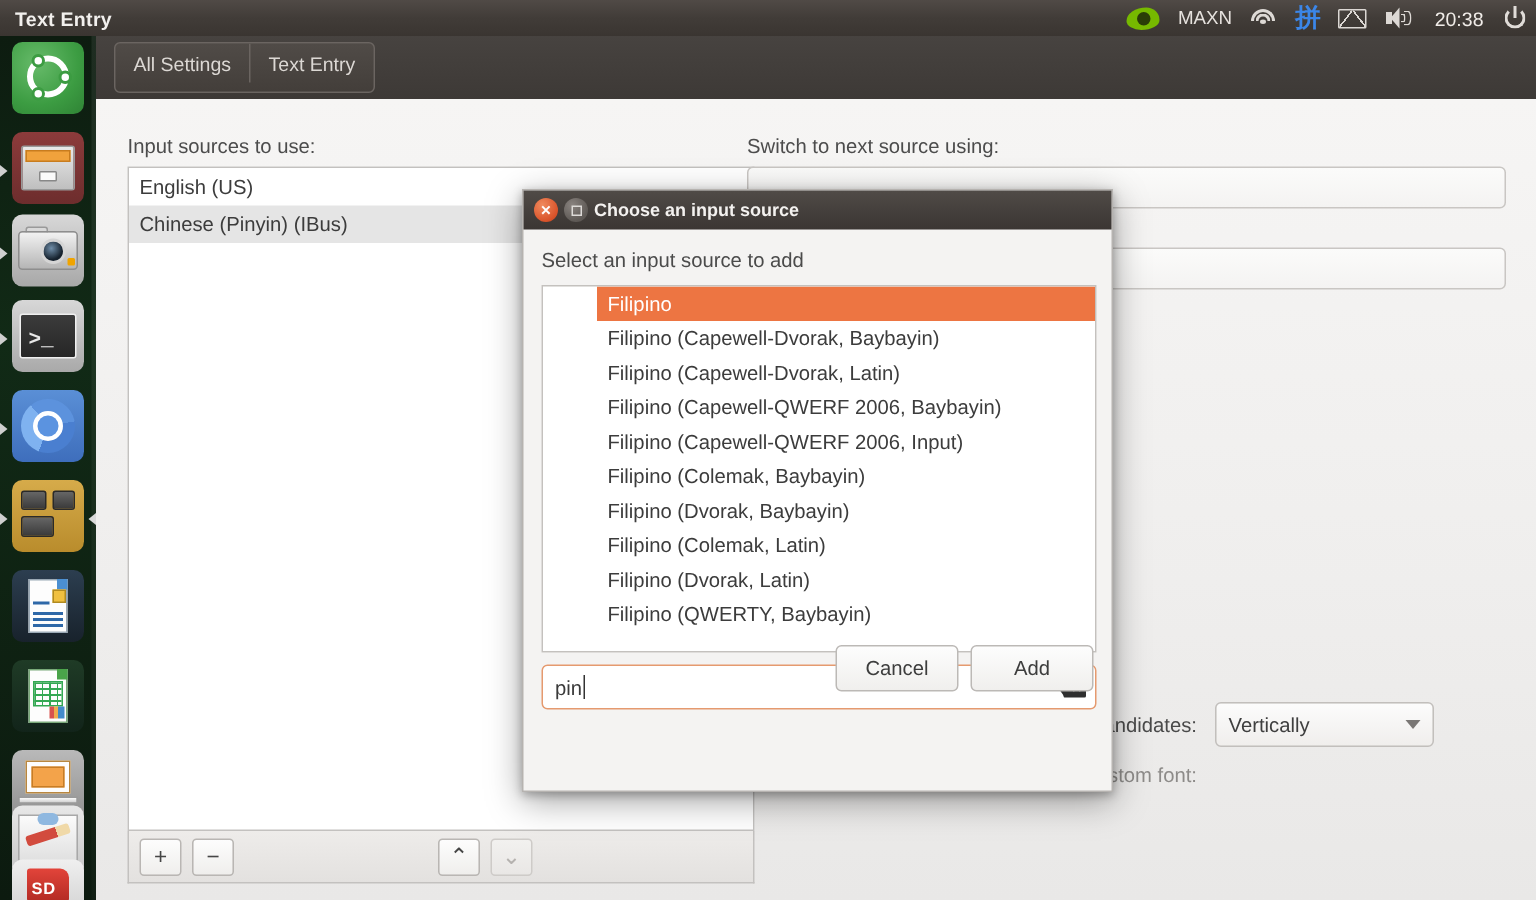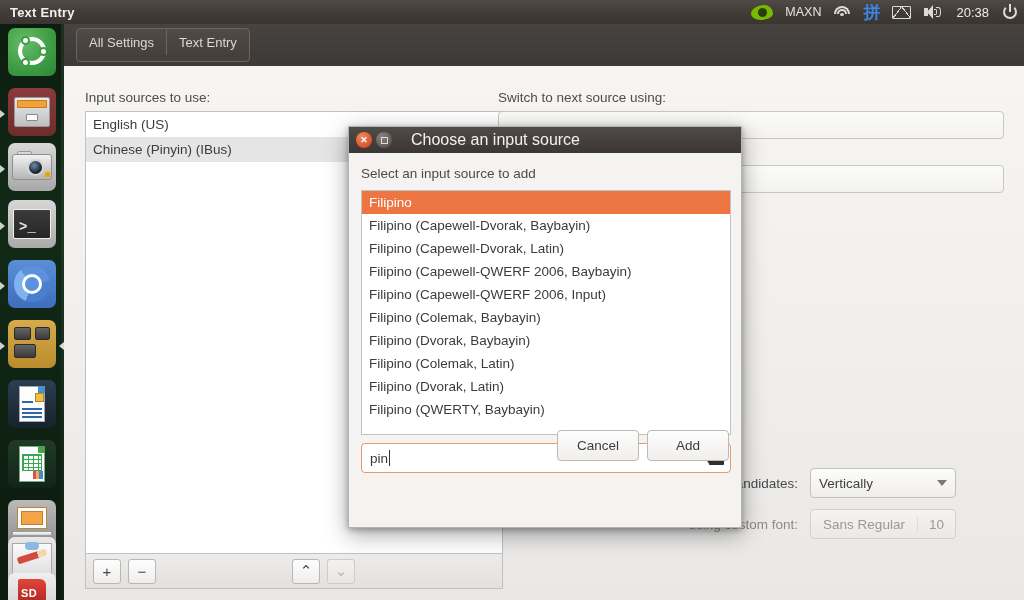--- a/index.html
+++ b/index.html
@@ -276,27 +276,27 @@
     display:flex; align-items:center; justify-content:center;
     color:#fff; font-size:9px; font-weight:bold; line-height:1;
   }
   #dlg-max {
     width: 16px; height: 16px; border-radius: 50%; margin-left: 4px;
     background: radial-gradient(circle at 35% 30%, #8a8480, #5e5955 70%);
     display:flex; align-items:center; justify-content:center;
   }
   #dlg-max .sq { width:7px; height:7px; border:1.4px solid #dedbd8; }
   #dlg-title {
-    margin-left: 19px; color: #f3f1ef; font-weight: normal; font-size: 16px;
+    margin-left: 4px; color: #f3f1ef; font-weight: bold; font-size: 12px;
   }
   #dlg-body { position: relative; padding: 13px 12px 0 12px; }
   #dlg-subtitle { color: #4b4b4b; font-size: 13.5px; }
   #dlg-list {
     margin-top: 9px; width: 370px; height: 245px;
-    background: #ffffff; border: 1px solid #c4c1be; overflow: hidden;
+    background: #ffffff; border: 1px solid #c4c1be; overflow: hidden; padding-left: 36px;
   }
   .dlg-item {
     height: 23px; line-height: 23px; padding-left: 7px;
     font-size: 13.5px; color: #3c3c3c; white-space: nowrap;
   }
   .dlg-item.sel { background: #ed7542; color: #ffffff; }
   #dlg-search {
     margin-top: 8px; width: 370px; height: 30px;
     background: #ffffff; border: 1px solid #e59a6f; border-radius: 4px;
     display: flex; align-items: center; padding: 0 6px 0 8px;
@@ -509,24 +509,20 @@
       <div id="candidates-row">
         <span class="lbl">input candidates:</span>
         <span class="combo">
           <span>Vertically</span>
           <span class="arrow"></span>
         </span>
       </div>
 
       <div id="font-row">
         <span class="lbl">using custom font:</span>
-        <span class="fontbtn">
-          <span class="fname">Sans Regular</span>
-          <span class="fsize">10</span>
-        </span>
       </div>
 
     </div>
   </div>
 
   <div id="dialog">
     <div id="dialog-titlebar">
       <div id="dlg-close">✕</div>
       <div id="dlg-max">
           <span class="sq"></span>

